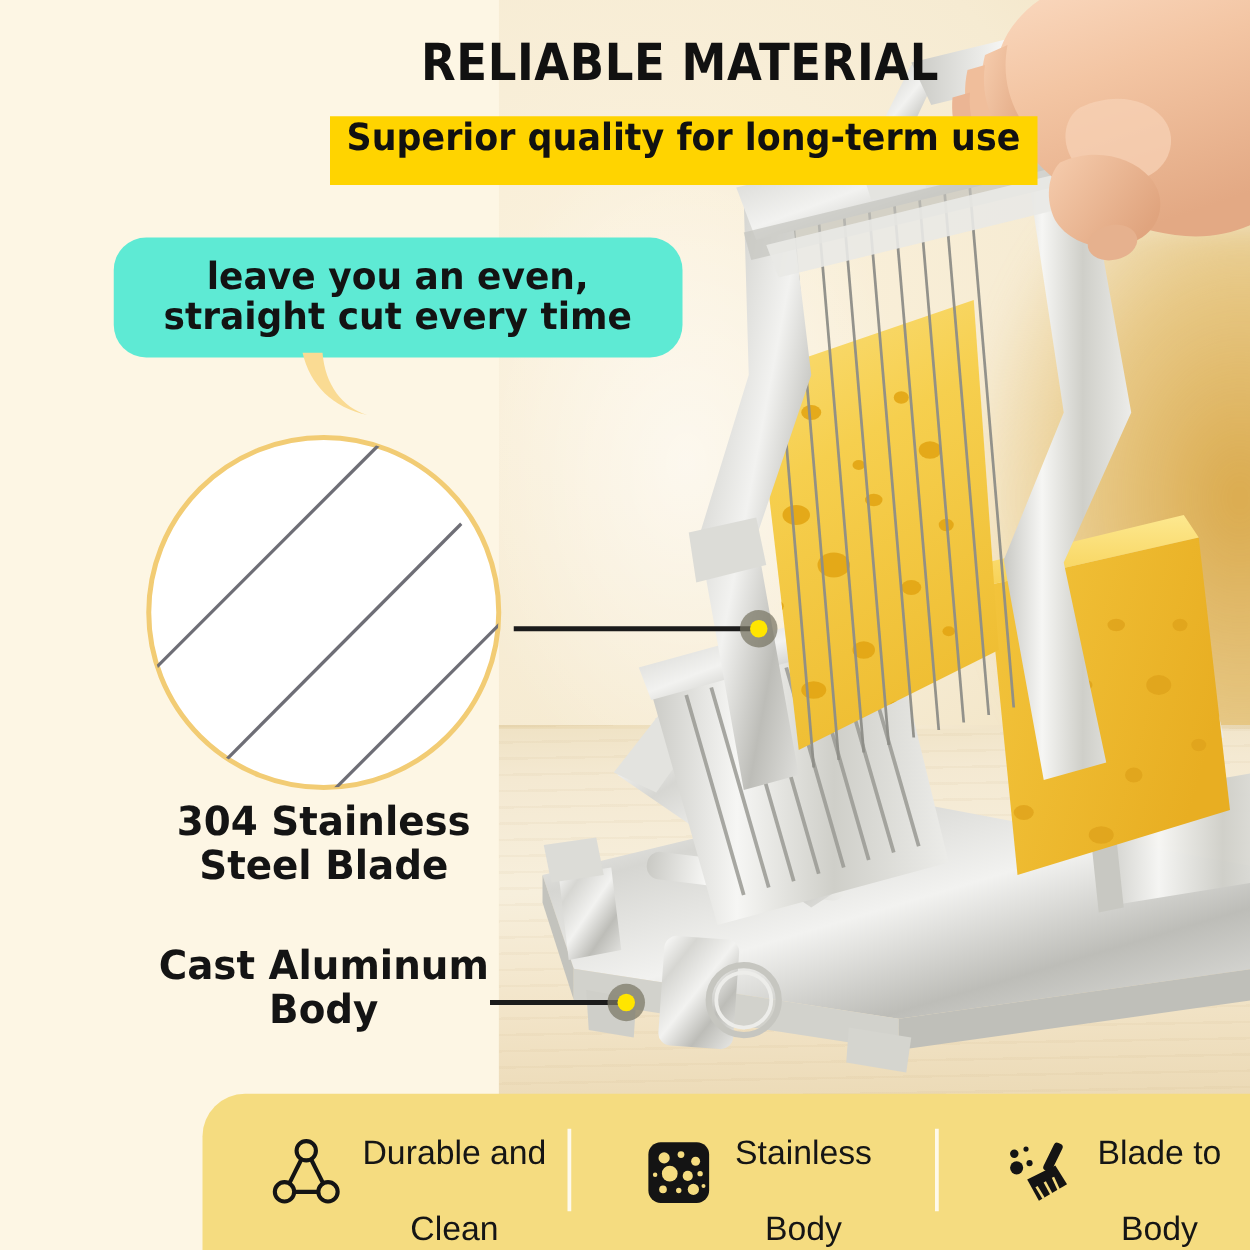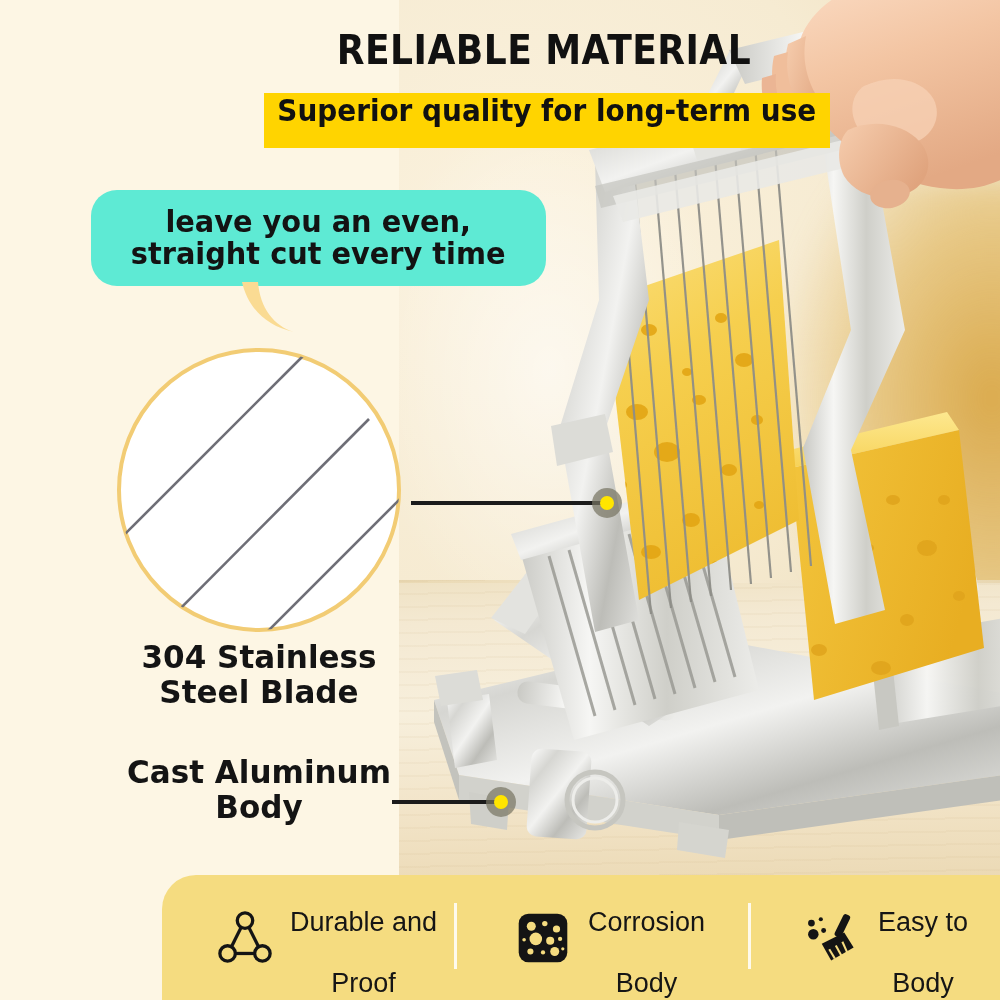--- a/index.html
+++ b/index.html
@@ -357,21 +357,21 @@
           <circle cx="30" cy="12" r="8" fill="none" stroke="#141414" stroke-width="3.4"></circle>
           <circle cx="12" cy="46" r="8" fill="none" stroke="#141414" stroke-width="3.4"></circle>
           <circle cx="48" cy="46" r="8" fill="none" stroke="#141414" stroke-width="3.4"></circle>
           <line x1="26" y1="19" x2="16" y2="39" stroke="#141414" stroke-width="3.4"></line>
           <line x1="34" y1="19" x2="44" y2="39" stroke="#141414" stroke-width="3.4"></line>
           <line x1="20" y1="46" x2="40" y2="46" stroke="#141414" stroke-width="3.4"></line>
         </svg>
       </span>
       <span class="ftxt">
         <span>Durable and</span><br>
-        <span>Proof</span>
+        <span>Clean</span>
       </span>
     </div>
 
     <div class="fb-sep" style="left:292px;"></div>
 
     <div class="feat feat-2">
       <span class="ficon">
         <svg viewBox="0 0 60 60" width="54" height="54">
           <rect x="3" y="3" width="54" height="54" rx="11" fill="#141414"></rect>
           <g fill="#F5DC80">
@@ -383,21 +383,21 @@
               <circle cx="49" cy="31" r="2.4"></circle>
             <circle cx="16" cy="45" r="3.4"></circle>
               <circle cx="30" cy="46" r="2.4"></circle>
               <circle cx="43" cy="45" r="5"></circle>
             <circle cx="52" cy="42" r="1.8"></circle>
               <circle cx="9" cy="32" r="2"></circle>
           </g>
         </svg>
       </span>
       <span class="ftxt">
-        <span>Corrosion</span><br>
+        <span>Stainless</span><br>
         <span>Body</span>
       </span>
     </div>
 
     <div class="fb-sep" style="left:586px;"></div>
 
     <div class="feat feat-3">
       <span class="ficon">
         <svg viewBox="0 0 64 60" width="60" height="58">
           <g fill="#141414">
@@ -409,19 +409,19 @@
               <circle cx="22" cy="22" r="2.6"></circle>
           </g>
           <g stroke="#F5DC80" stroke-width="2.2">
             <line x1="28" y1="42" x2="34" y2="52"></line>
               <line x1="35" y1="38" x2="41" y2="49"></line>
             <line x1="42" y1="34" x2="47" y2="45"></line>
           </g>
         </svg>
       </span>
       <span class="ftxt">
-        <span>Easy to</span><br>
+        <span>Blade to</span><br>
         <span>Body</span>
       </span>
     </div>
   </div>
 
 </div>
 
 </body></html>

